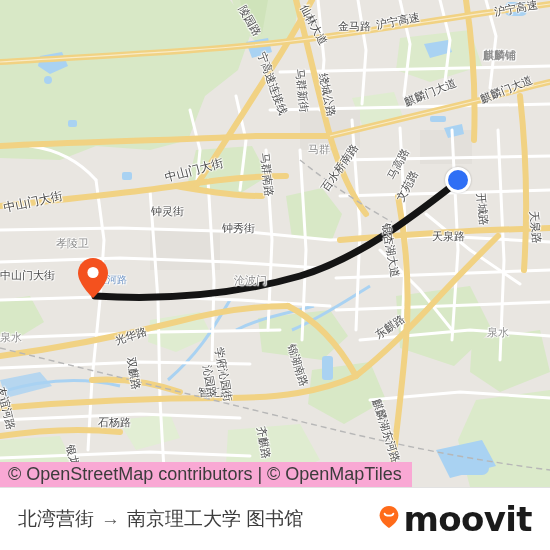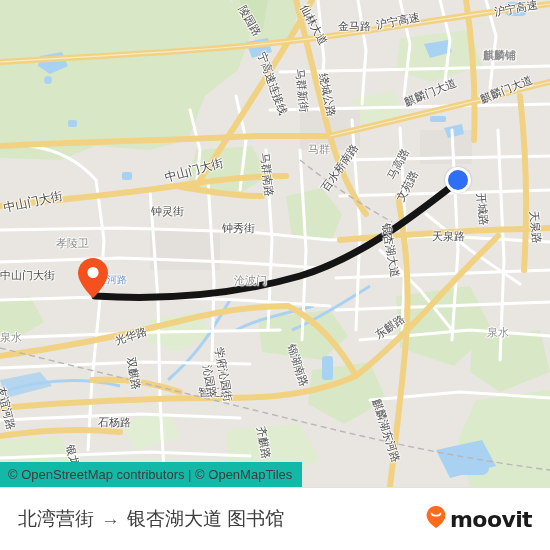--- a/index.html
+++ b/index.html
@@ -56,43 +56,43 @@
     color:#ffffff;font-size:20px;letter-spacing:.2px;
     display:flex;align-items:center;justify-content:center;
     cursor:pointer;
     box-shadow:0 1px 3px rgba(0,0,0,.25);
     font-family:"Liberation Sans","DejaVu Sans",sans-serif;
   }
 
   
   .attrib{
     position:absolute;left:0;top:462px;height:25px;
-    background:#14b8a6;
+    background:#f9a8d4;
     display:flex;align-items:center;
     padding:0 10px 0 8px;
-    font-size:13px;color:#3c3c3c;
+    font-size:18px;color:#3c3c3c;
     white-space:nowrap;
   }
 
   
   .footer{
     position:absolute;left:0;top:487px;width:550px;height:63px;
     background:#ffffff;border-top:1px solid #e2e2e2;
     display:flex;align-items:center;justify-content:space-between;
     padding:0 18px;box-sizing:border-box;
   }
   .route-title{
     font-size:19px;color:#3d3d3d;white-space:nowrap;
     display:flex;align-items:center;gap:7px;
     font-family:"Liberation Sans","DejaVu Sans",sans-serif;
   }
   .route-arrow{font-size:19px;color:#5a5a5a;}
   .brand{display:flex;align-items:center;gap:3px;}
   .brand-word{
-    font-size:22px;font-weight:bold;color:#1b1b1b;letter-spacing:-.6px;
+    font-size:34px;font-weight:bold;color:#1b1b1b;letter-spacing:-.6px;
     font-family:"DejaVu Sans","Liberation Sans",sans-serif;
   }
 </style>
 </head>
 <body>
 
 <div id="app">
 
   <div class="map">
 
@@ -292,21 +292,21 @@
 
     <div class="attrib">
       <span>© OpenStreetMap contributors | © OpenMapTiles</span>
     </div>
   </div>
 
   <div class="footer">
     <div class="route-title">
       <span>北湾营街</span>
       <span class="route-arrow">→</span>
-      <span>银杏湖大道 图书馆</span>
+      <span>南京理工大学 图书馆</span>
     </div>
     <div class="brand">
       <span>
         <svg width="22" height="24" viewBox="0 0 22 24">
           <path d="M11,1 C5.8,1 1.6,5.2 1.6,10.4 C1.6,17 11,23 11,23 C11,23 20.4,17 20.4,10.4 C20.4,5.2 16.2,1 11,1 Z" fill="#ff6b1a"></path>
           <path d="M6.6,8.6 C7.6,11.4 14.4,11.4 15.4,8.6" stroke="#ffffff" stroke-width="1.8" fill="none" stroke-linecap="round"></path>
         </svg>
       </span>
       <span class="brand-word">moovit</span>
     </div>

